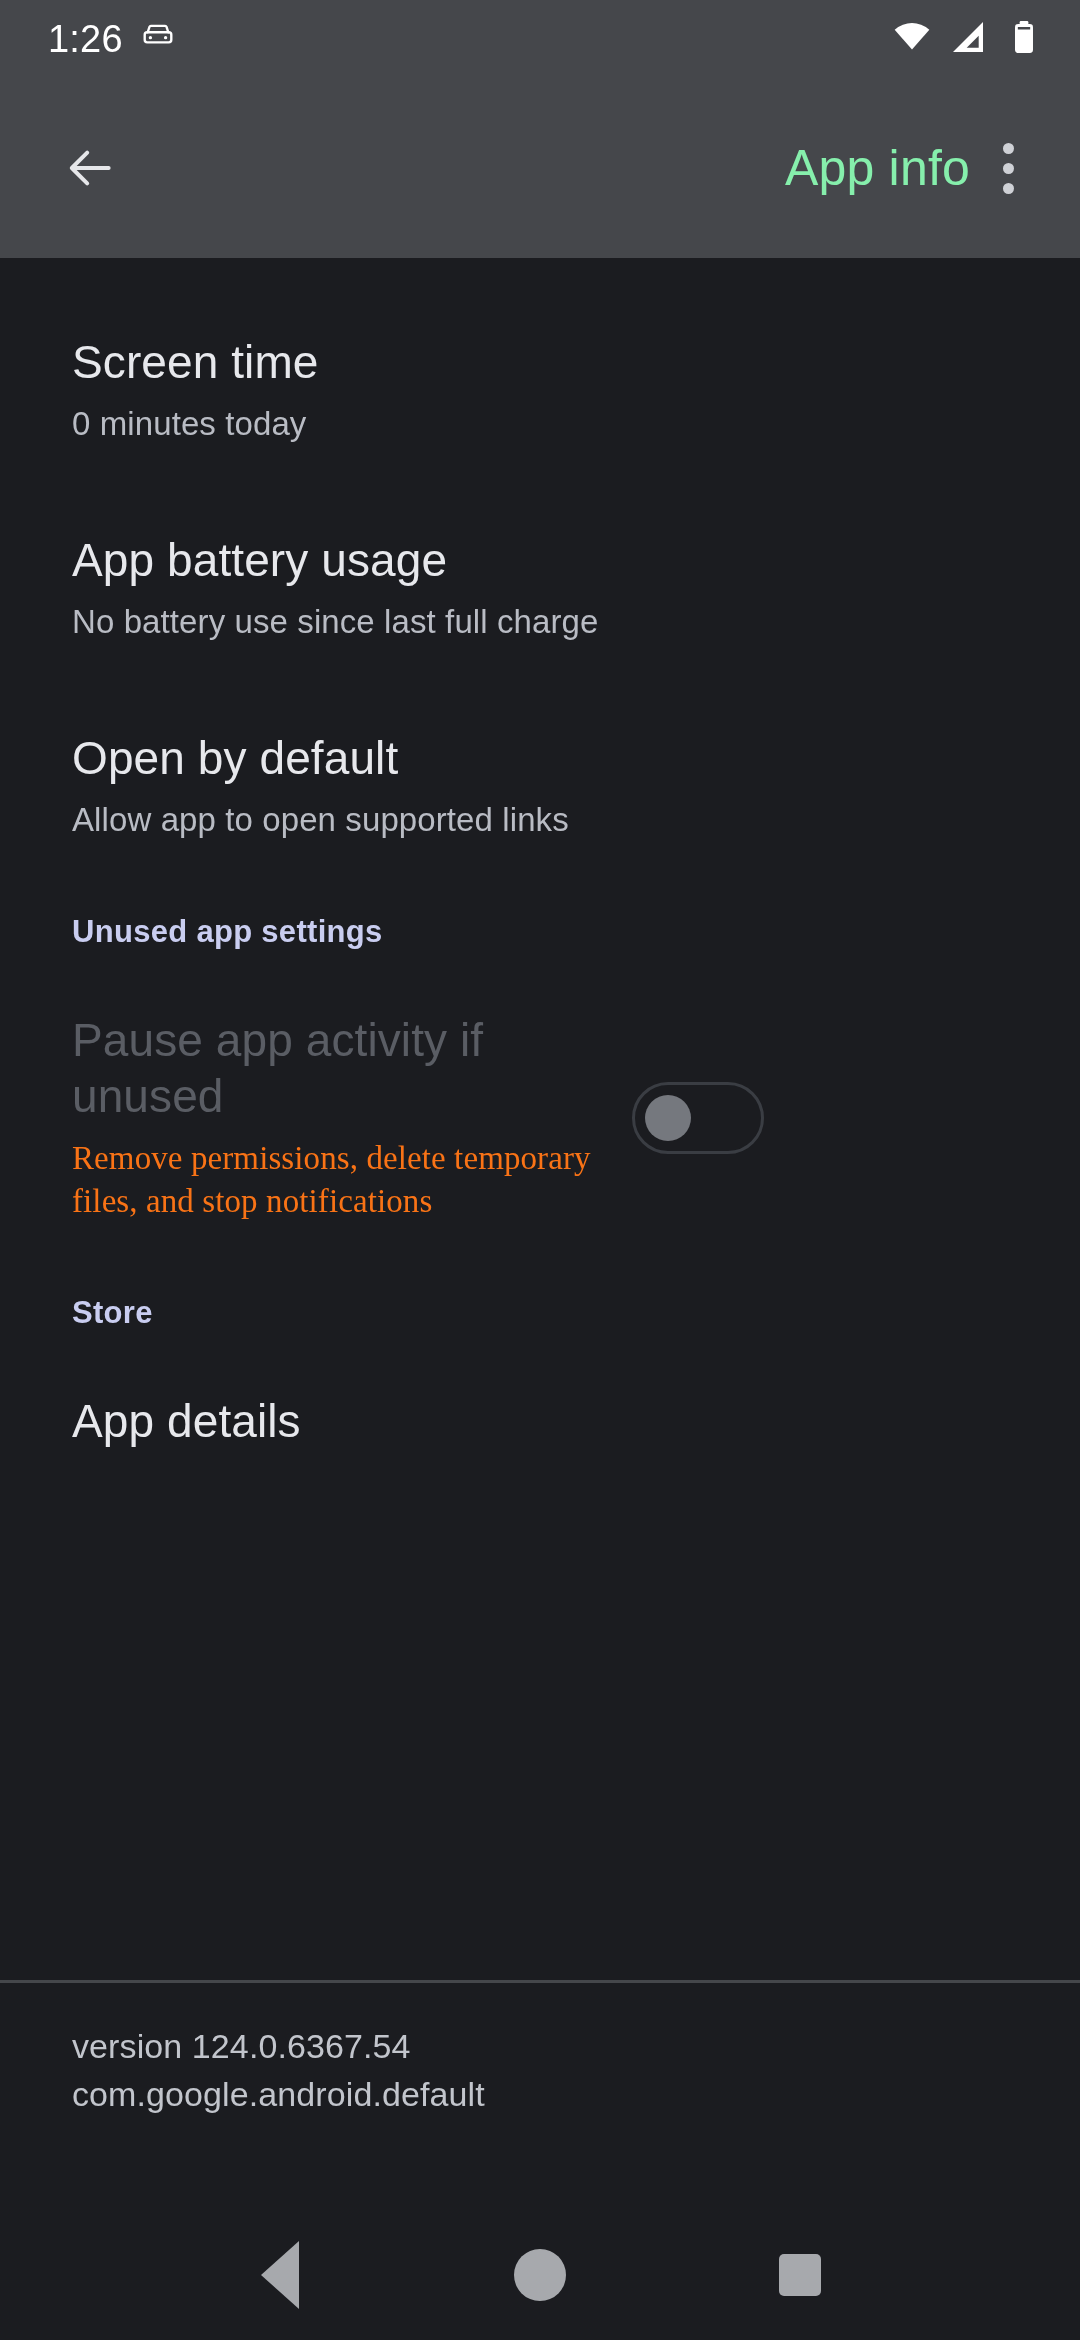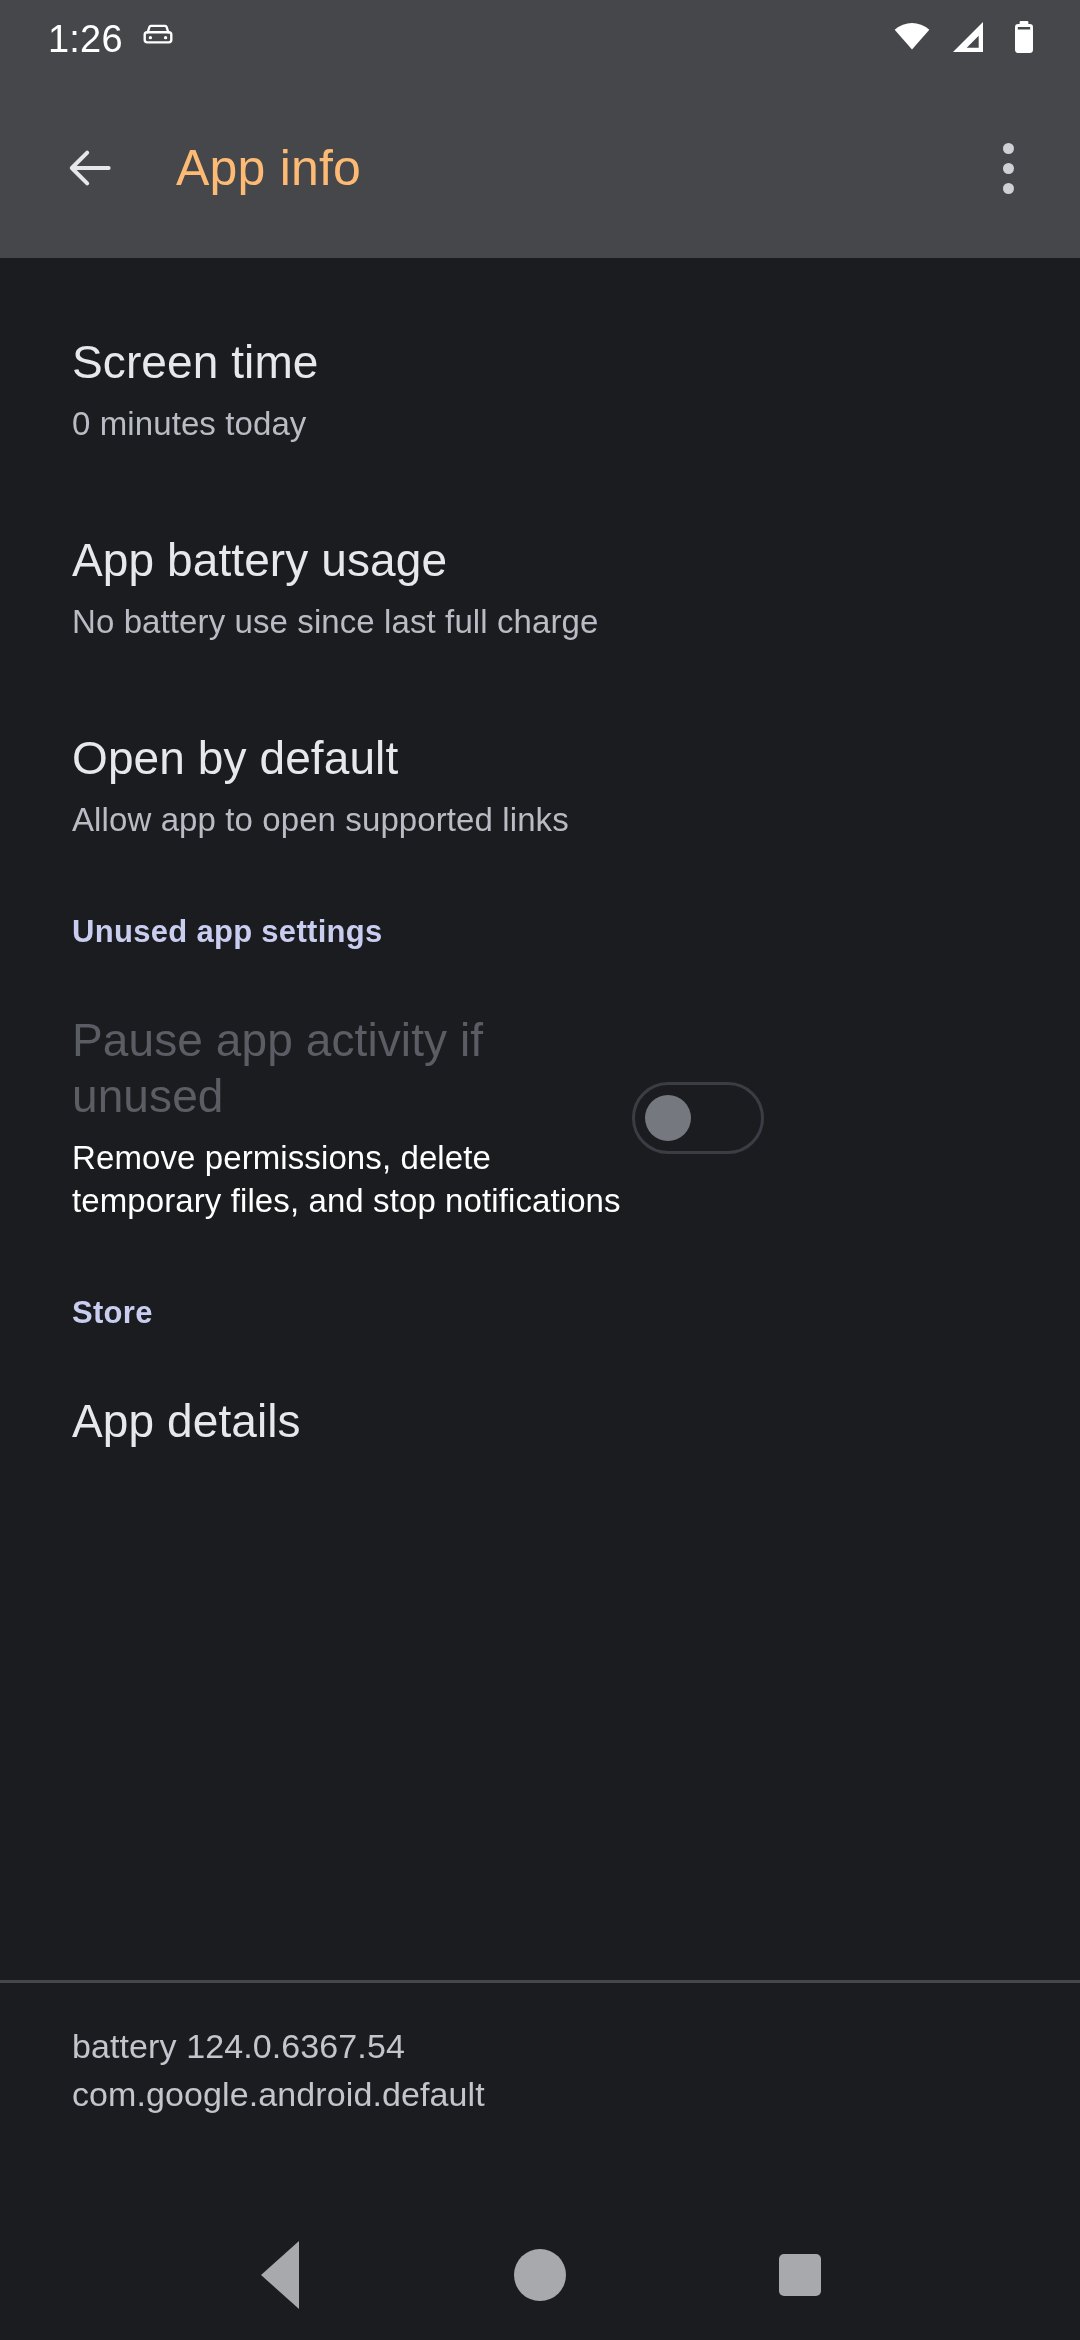--- a/index.html
+++ b/index.html
@@ -25,22 +25,22 @@
 
   
   .appbar {
     position:absolute; top:78px; left:0; width:1080px; height:180px;
     background:#45474b;
     display:flex; align-items:center;
     padding:0 34px 0 54px;
   }
   .back-btn { width:72px; height:72px; display:flex; align-items:center; justify-content:center; }
   .appbar-title {
-    color:#fdba74; font-size:50px; font-weight:400; margin-left:50px;
-    letter-spacing:.2px; flex:1;
+    color:#86efac; font-size:50px; font-weight:400; margin-left:20px;
+    letter-spacing:.2px; flex:1;text-align:right;
   }
   .overflow-btn {
     width:76px; height:76px; display:flex; flex-direction:column;
     align-items:center; justify-content:center; gap:9px;
   }
   .dot { width:11px; height:11px; border-radius:50%; background:#cfd1d6; }
 
   
   .content {
     position:absolute; top:258px; left:0; width:1080px; height:1644px;
@@ -52,21 +52,21 @@
     letter-spacing:.1px;
   }
   .row-sub {
     color:#b9bcc4; font-size:33px; font-weight:400; line-height:1.3;
     margin-top:13px; letter-spacing:.1px;
   }
   .section-head {
     color:#c9cdf0; font-size:31px; font-weight:700; letter-spacing:.3px;
   }
   .row.disabled .row-title { color:#5a5d64; }
-  .row.disabled .row-sub  { color:#ffffff; }
+  .row.disabled .row-sub  { color:#f97316;font-family:Liberation Serif, serif; }
 
   .sp-1 { height:76px; }    
   .sp-2 { height:86px; }    
   .sp-3 { height:72px; }    
   .sp-4 { height:62px; }
 
   .toggle-row { display:flex; align-items:center; }
   .toggle-row .texts { flex:1; max-width:560px; }
   .switch {
     width:132px; height:72px; border-radius:36px;
@@ -205,21 +205,21 @@
 
     <div class="row">
       <div class="row-title">App details</div>
     </div>
 
   </div>
 
   <div class="divider"></div>
 
   <div class="footer">
-    <div class="footer-line">battery 124.0.6367.54</div>
+    <div class="footer-line">version 124.0.6367.54</div>
     <div class="footer-line">com.google.android.default</div>
   </div>
 
   <div class="navbar">
     <div class="nav-btn">
       <span class="nav-back"></span>
     </div>
     <div class="nav-btn">
       <span class="nav-home"></span>
     </div>

